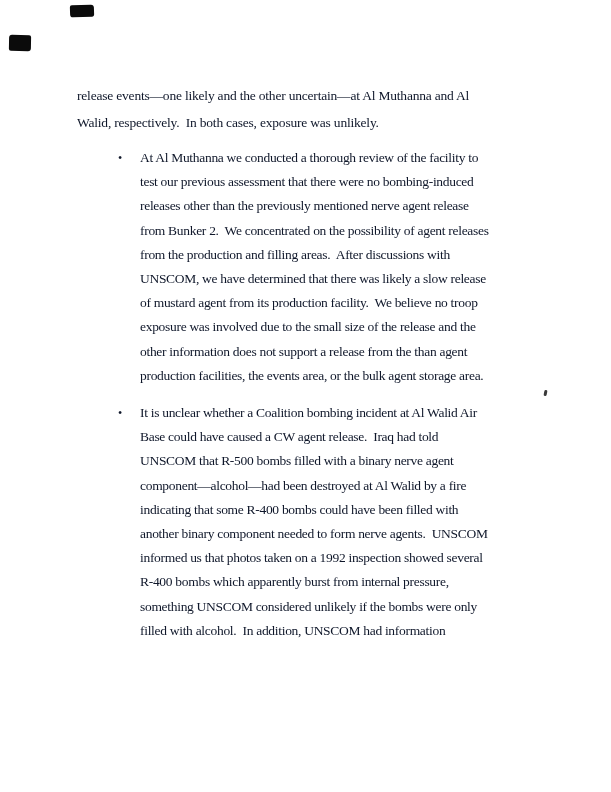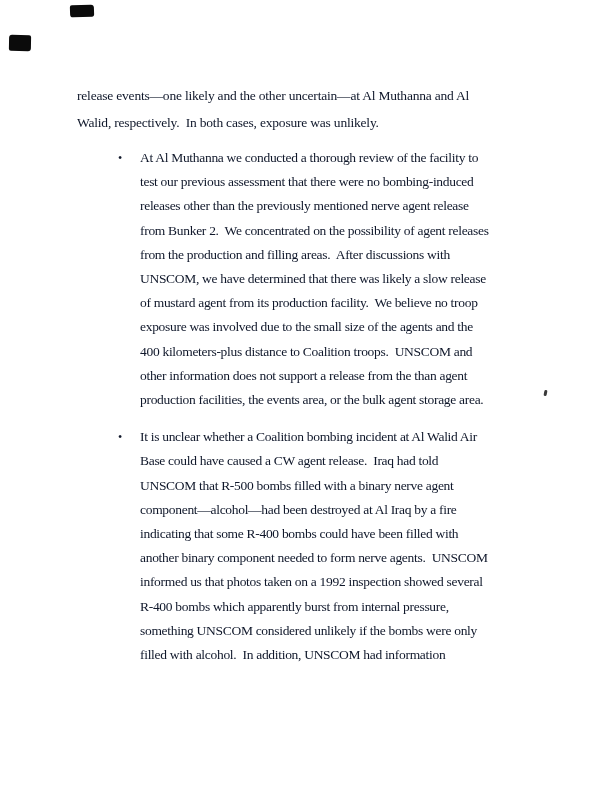--- a/index.html
+++ b/index.html
@@ -97,32 +97,31 @@
 
     <div class="bullet-item">
       <span class="bullet-marker">•</span>
       <div class="line">At Al Muthanna we conducted a thorough review of the facility to</div>
       <div class="line">test our previous assessment that there were no bombing-induced</div>
       <div class="line">releases other than the previously mentioned nerve agent release</div>
       <div class="line">from Bunker 2.  We concentrated on the possibility of agent releases</div>
       <div class="line">from the production and filling areas.  After discussions with</div>
       <div class="line">UNSCOM, we have determined that there was likely a slow release</div>
       <div class="line">of mustard agent from its production facility.  We believe no troop</div>
-      <div class="line">exposure was involved due to the small size of the agents and the</div>
-      <div class="line">400 kilometers-plus distance to Coalition troops.  UNSCOM and</div>
+      <div class="line">exposure was involved due to the small size of the release and the</div>
       <div class="line">other information does not support a release from the than agent</div>
       <div class="line">production facilities, the events area, or the bulk agent storage area.</div>
     </div>
 
     <div class="bullet-item">
       <span class="bullet-marker">•</span>
       <div class="line">It is unclear whether a Coalition bombing incident at Al Walid Air</div>
       <div class="line">Base could have caused a CW agent release.  Iraq had told</div>
       <div class="line">UNSCOM that R-500 bombs filled with a binary nerve agent</div>
-      <div class="line">component—alcohol—had been destroyed at Al Iraq by a fire</div>
+      <div class="line">component—alcohol—had been destroyed at Al Walid by a fire</div>
       <div class="line">indicating that some R-400 bombs could have been filled with</div>
       <div class="line">another binary component needed to form nerve agents.  UNSCOM</div>
       <div class="line">informed us that photos taken on a 1992 inspection showed several</div>
       <div class="line">R-400 bombs which apparently burst from internal pressure,</div>
       <div class="line">something UNSCOM considered unlikely if the bombs were only</div>
       <div class="line">filled with alcohol.  In addition, UNSCOM had information</div>
     </div>
 
   </div>
 

